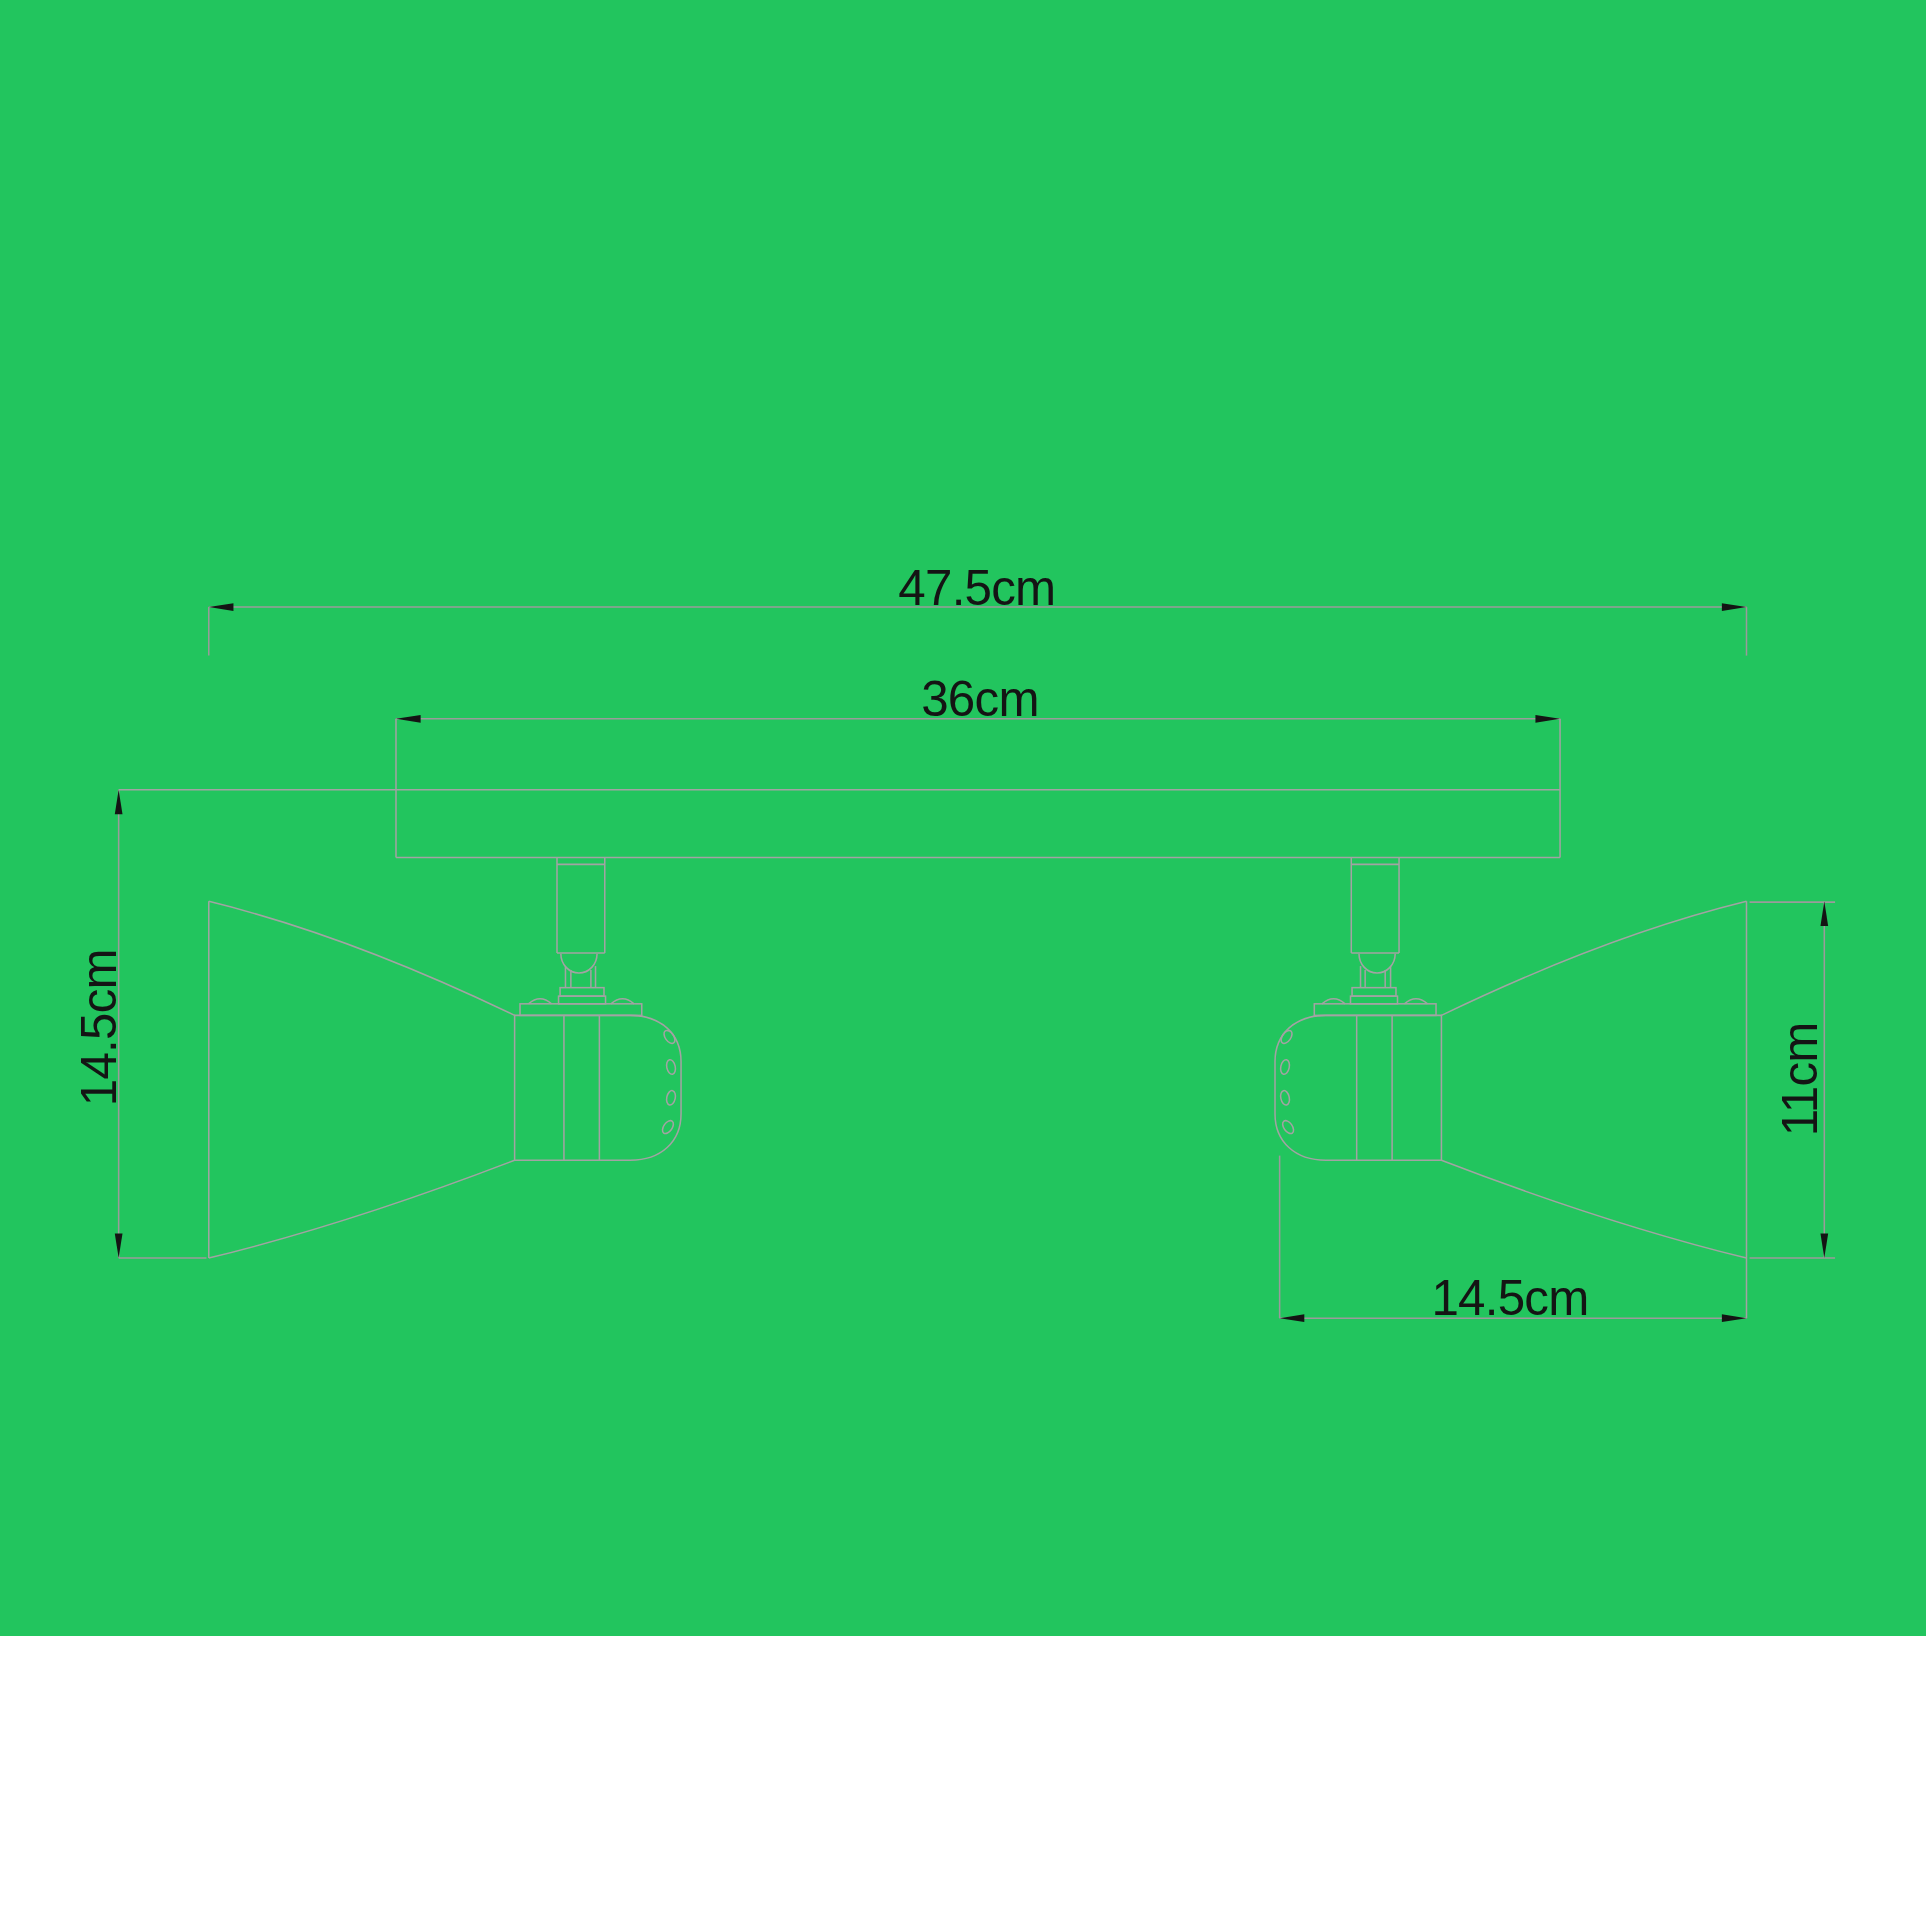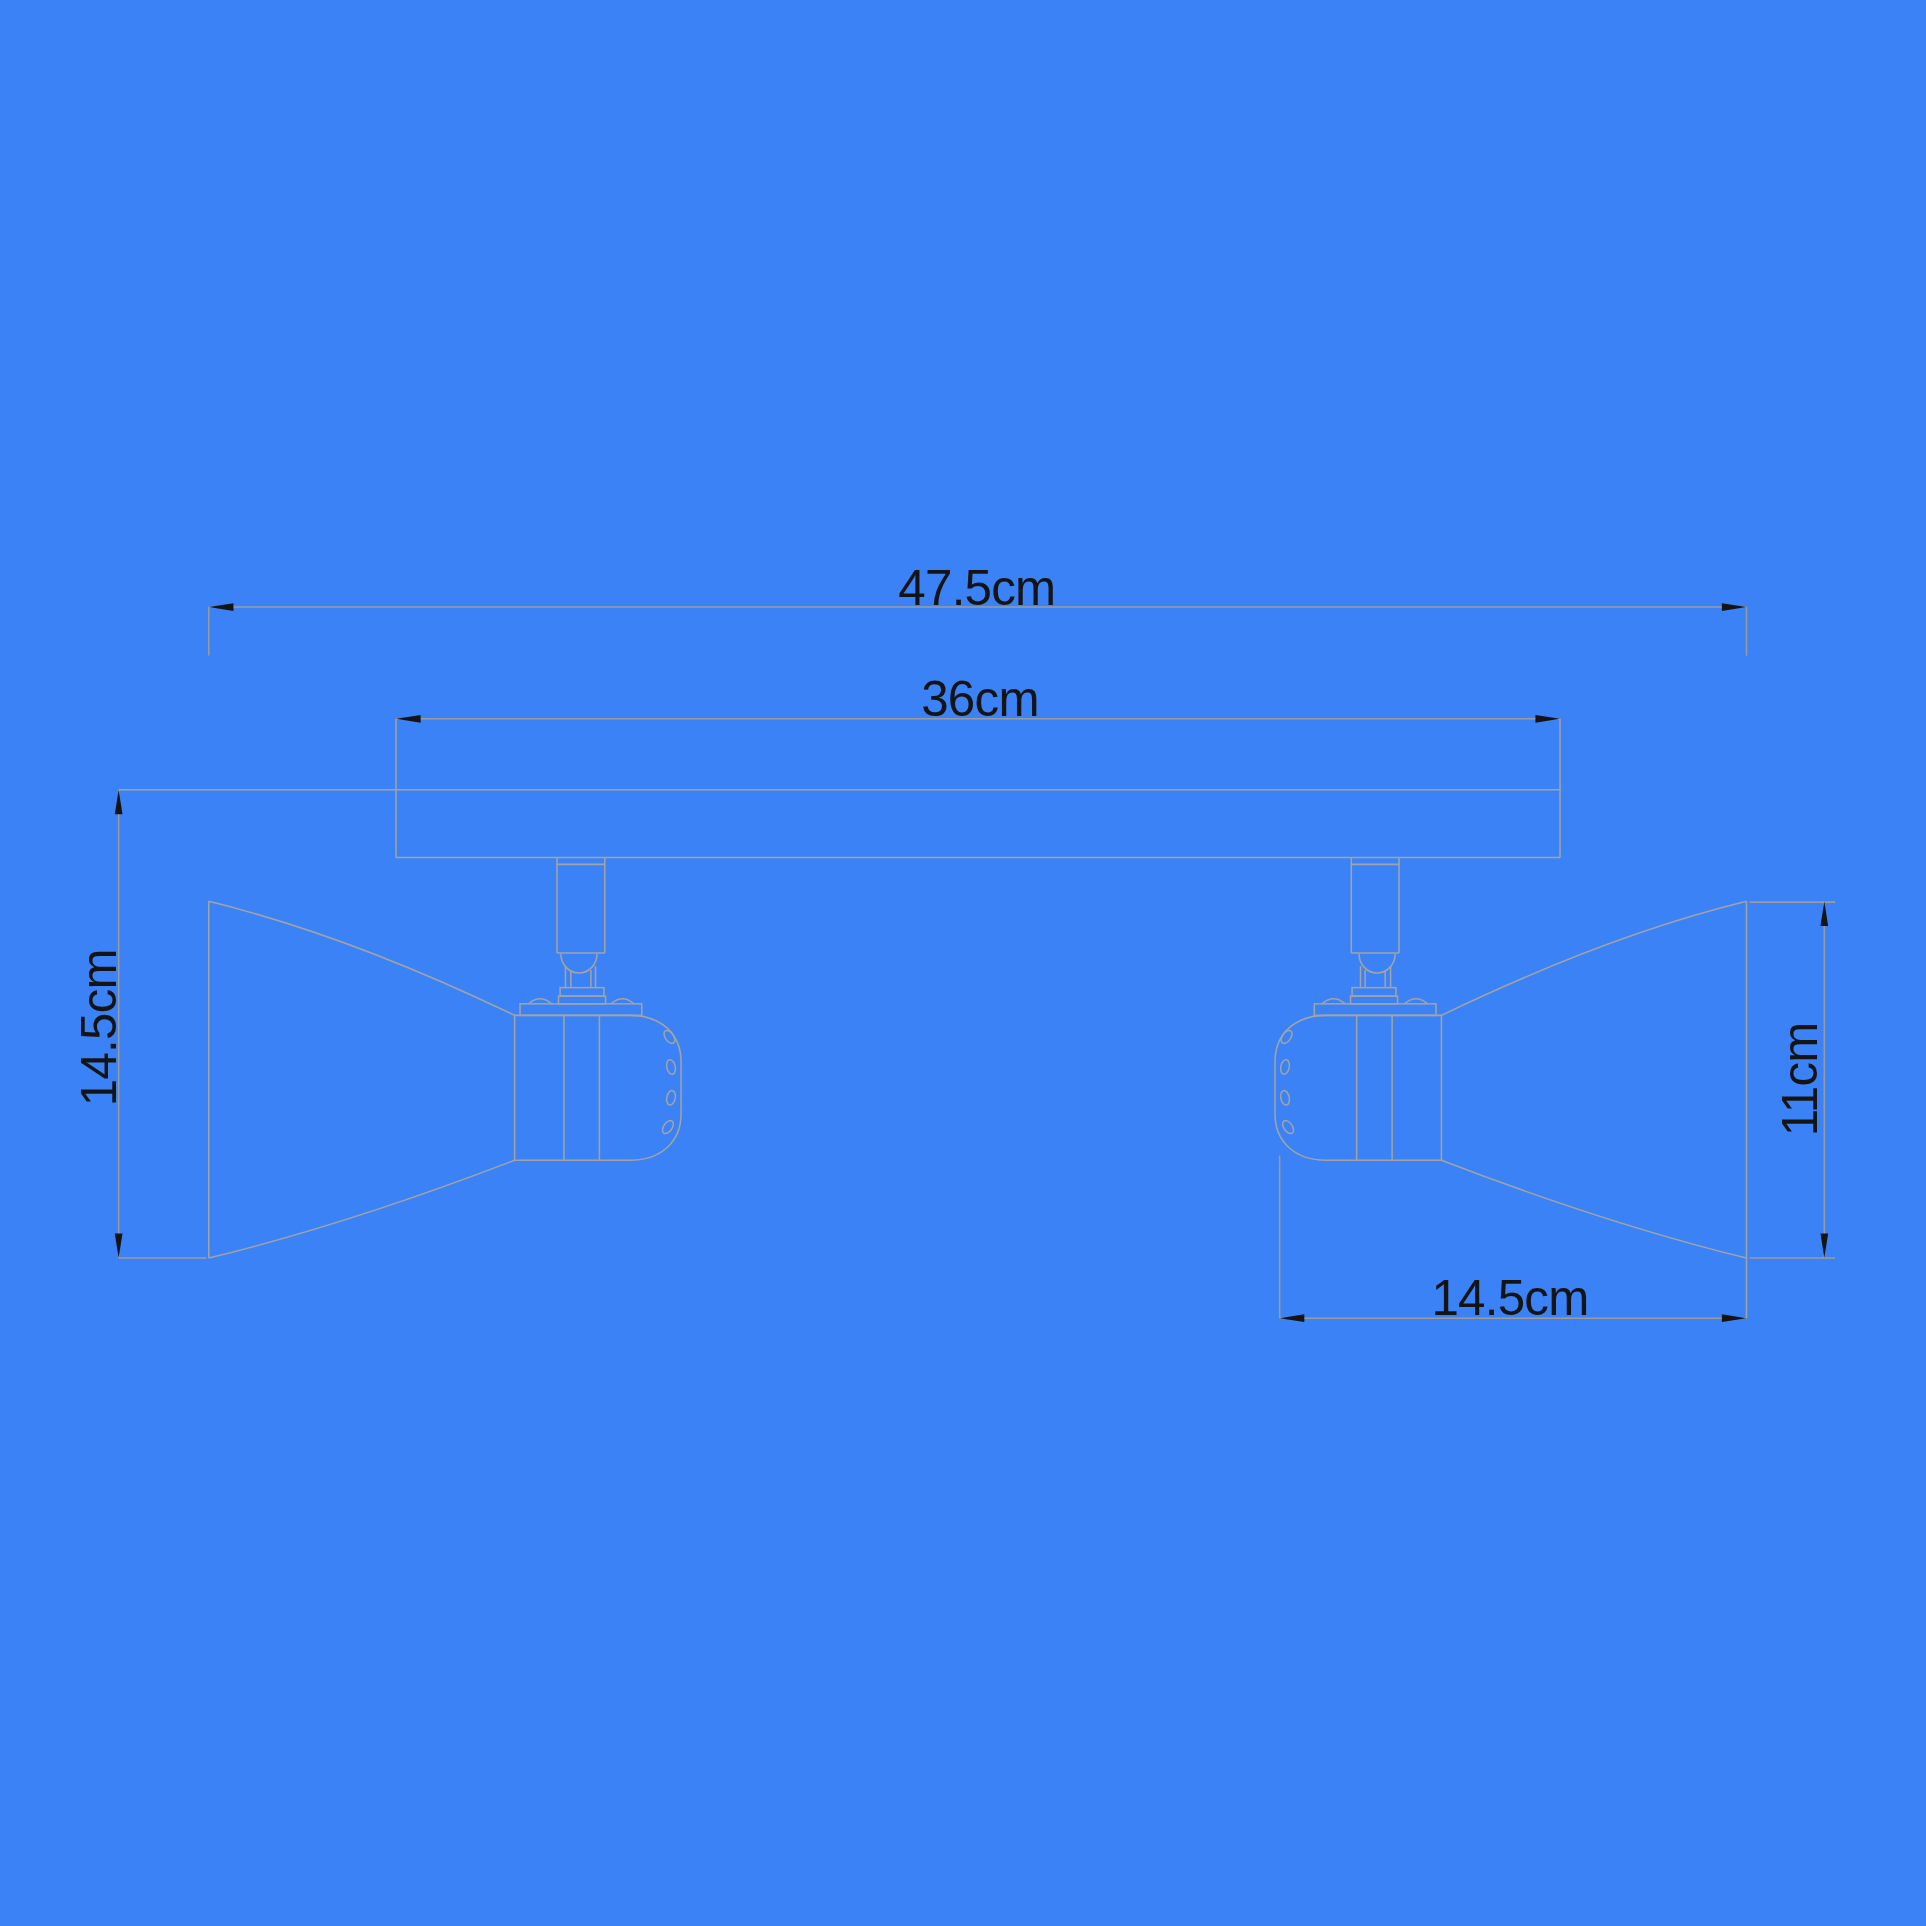--- a/index.html
+++ b/index.html
@@ -1,16 +1,16 @@
 <!DOCTYPE html>
 <html style="font-size:12.3px"><head>
 <meta charset="utf-8">
 <style>
   html,body{margin:0;padding:0;background:#ffffff;}
-  .stage{width:1926px;height:1926px;position:relative;background:#3b82f6;overflow:hidden;}
+  .stage{width:1926px;height:1636px;position:relative;background:#22c55e;overflow:hidden;}
   svg{display:block;}
   .dwg-line{stroke:#a3a3a3;stroke-width:2;fill:none;}
   .dim-line{stroke:#9b9b9b;stroke-width:2;fill:none;}
   .arrow{fill:#141414;stroke:none;}
   text.dim-label{
     font-family:"Liberation Sans", sans-serif;
     font-size:64px;
     letter-spacing:-1px;
     fill:#141414;
     text-anchor:middle;

